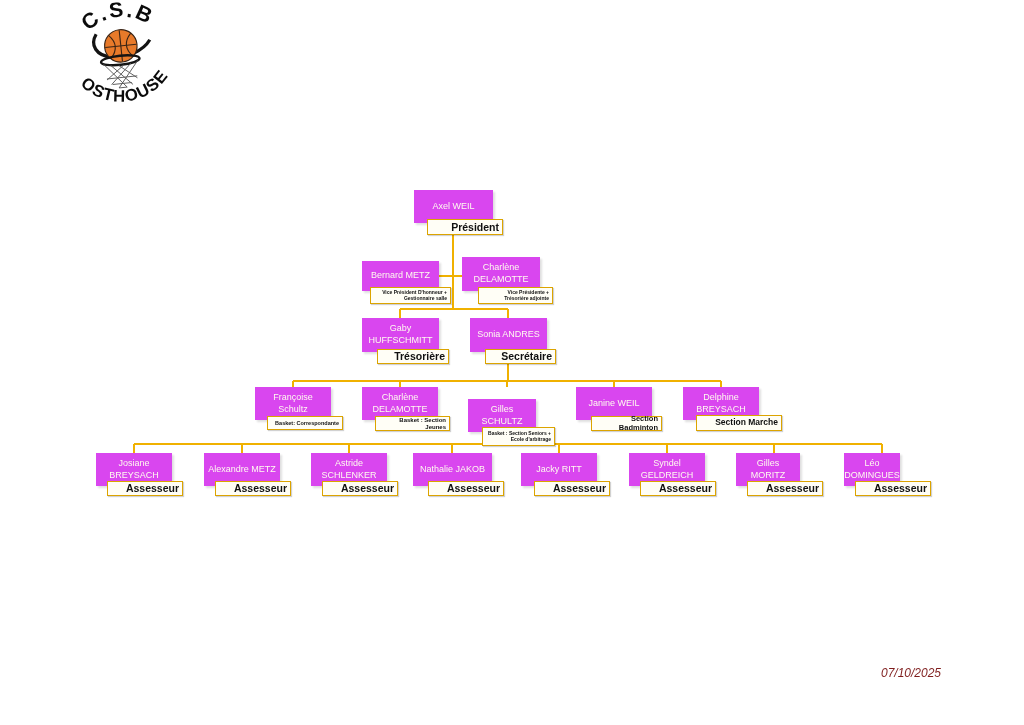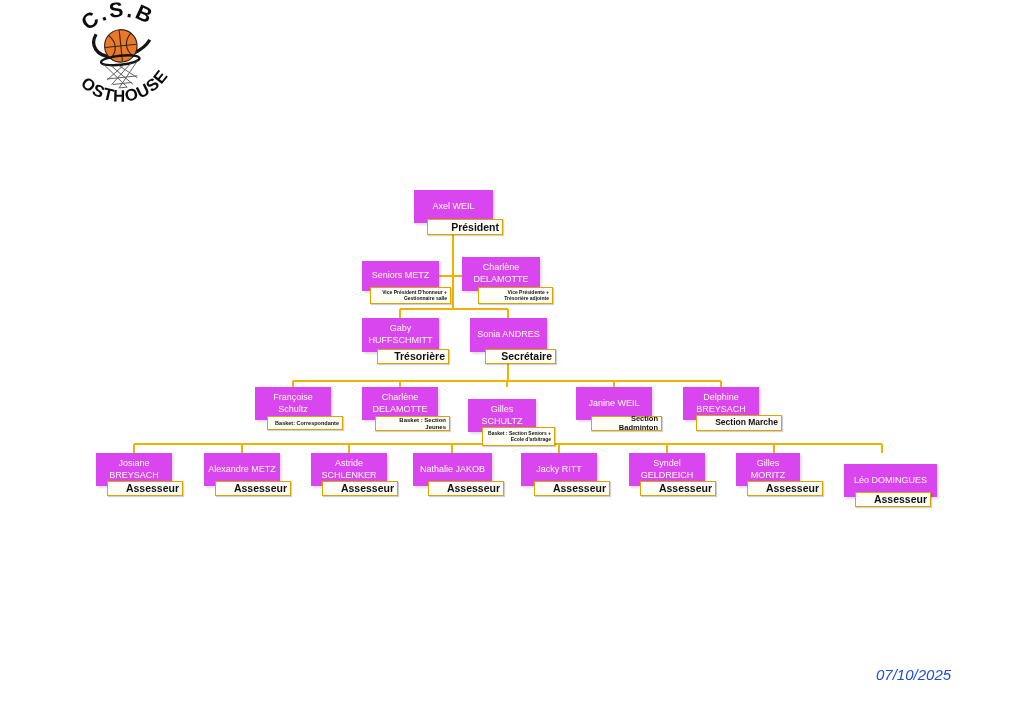--- a/index.html
+++ b/index.html
@@ -7,21 +7,21 @@
     position:relative;width:1024px;height:725px;background:#ffffff;
     overflow:hidden;font-family:"Liberation Sans", sans-serif;
     margin:0 auto;
   }
   .title{
     position:absolute;left:0;top:40px;width:100%;text-align:center;
     font-size:19px;font-weight:500;color:#111;letter-spacing:0.2px;
   }
   .date{
     position:absolute;left:876px;top:666px;width:70px;text-align:center;
-    font-size:15px;font-style:italic;color:#1d4ed8;font-weight:500;
+    font-size:12px;font-style:italic;color:#7f1d1d;font-weight:500;
   }
   .logo{position:absolute;left:56px;top:2px;width:132px;height:110px;transform:rotate(-6deg);}
   .connectors{position:absolute;left:0;top:0;width:1024px;height:725px;pointer-events:none;}
   .connectors line{stroke:#F0B100;stroke-width:2;}
   .node{position:absolute;}
   .nbox{
     position:absolute;inset:0;background:#d946ef;
     display:flex;align-items:center;justify-content:center;text-align:center;
     color:#FFFBEF;font-size:9px;line-height:1.3;padding:1px 4px;box-sizing:border-box;
     box-shadow:1.5px 1.5px 2px rgba(0,0,0,0.13);
@@ -103,21 +103,21 @@
     <div class="nbox">
         <span>Axel WEIL</span>
       </div>
     <div class="nlabel lbl-lg" style="left:13px;top:29px;width:76px;height:16px">
         <span>Président</span>
       </div>
   </div>
 
   <div class="node" style="left:362px;top:261px;width:77px;height:30px">
     <div class="nbox">
-        <span>Seniors METZ</span>
+        <span>Bernard METZ</span>
       </div>
     <div class="nlabel lbl-xs" style="left:8px;top:26px;width:81px;height:17px">
         <span>Vice Président D'honneur + Gestionnaire salle</span>
       </div>
   </div>
   <div class="node" style="left:462px;top:257px;width:78px;height:34px">
     <div class="nbox">
         <span>Charlène DELAMOTTE</span>
       </div>
     <div class="nlabel lbl-xs" style="left:16px;top:30px;width:75px;height:17px">
@@ -232,21 +232,21 @@
       </div>
   </div>
   <div class="node" style="left:736px;top:453px;width:64px;height:33px">
     <div class="nbox">
         <span>Gilles MORITZ</span>
       </div>
     <div class="nlabel lbl-lg" style="left:11px;top:28px;width:76px;height:15px">
         <span>Assesseur</span>
       </div>
   </div>
-  <div class="node" style="left:844px;top:464px;width:93px;height:33px">
+  <div class="node" style="left:844px;top:453px;width:56px;height:33px">
     <div class="nbox">
         <span>Léo DOMINGUES</span>
       </div>
     <div class="nlabel lbl-lg" style="left:11px;top:28px;width:76px;height:15px">
         <span>Assesseur</span>
       </div>
   </div>
 
   <div class="date">07/10/2025</div>
 

